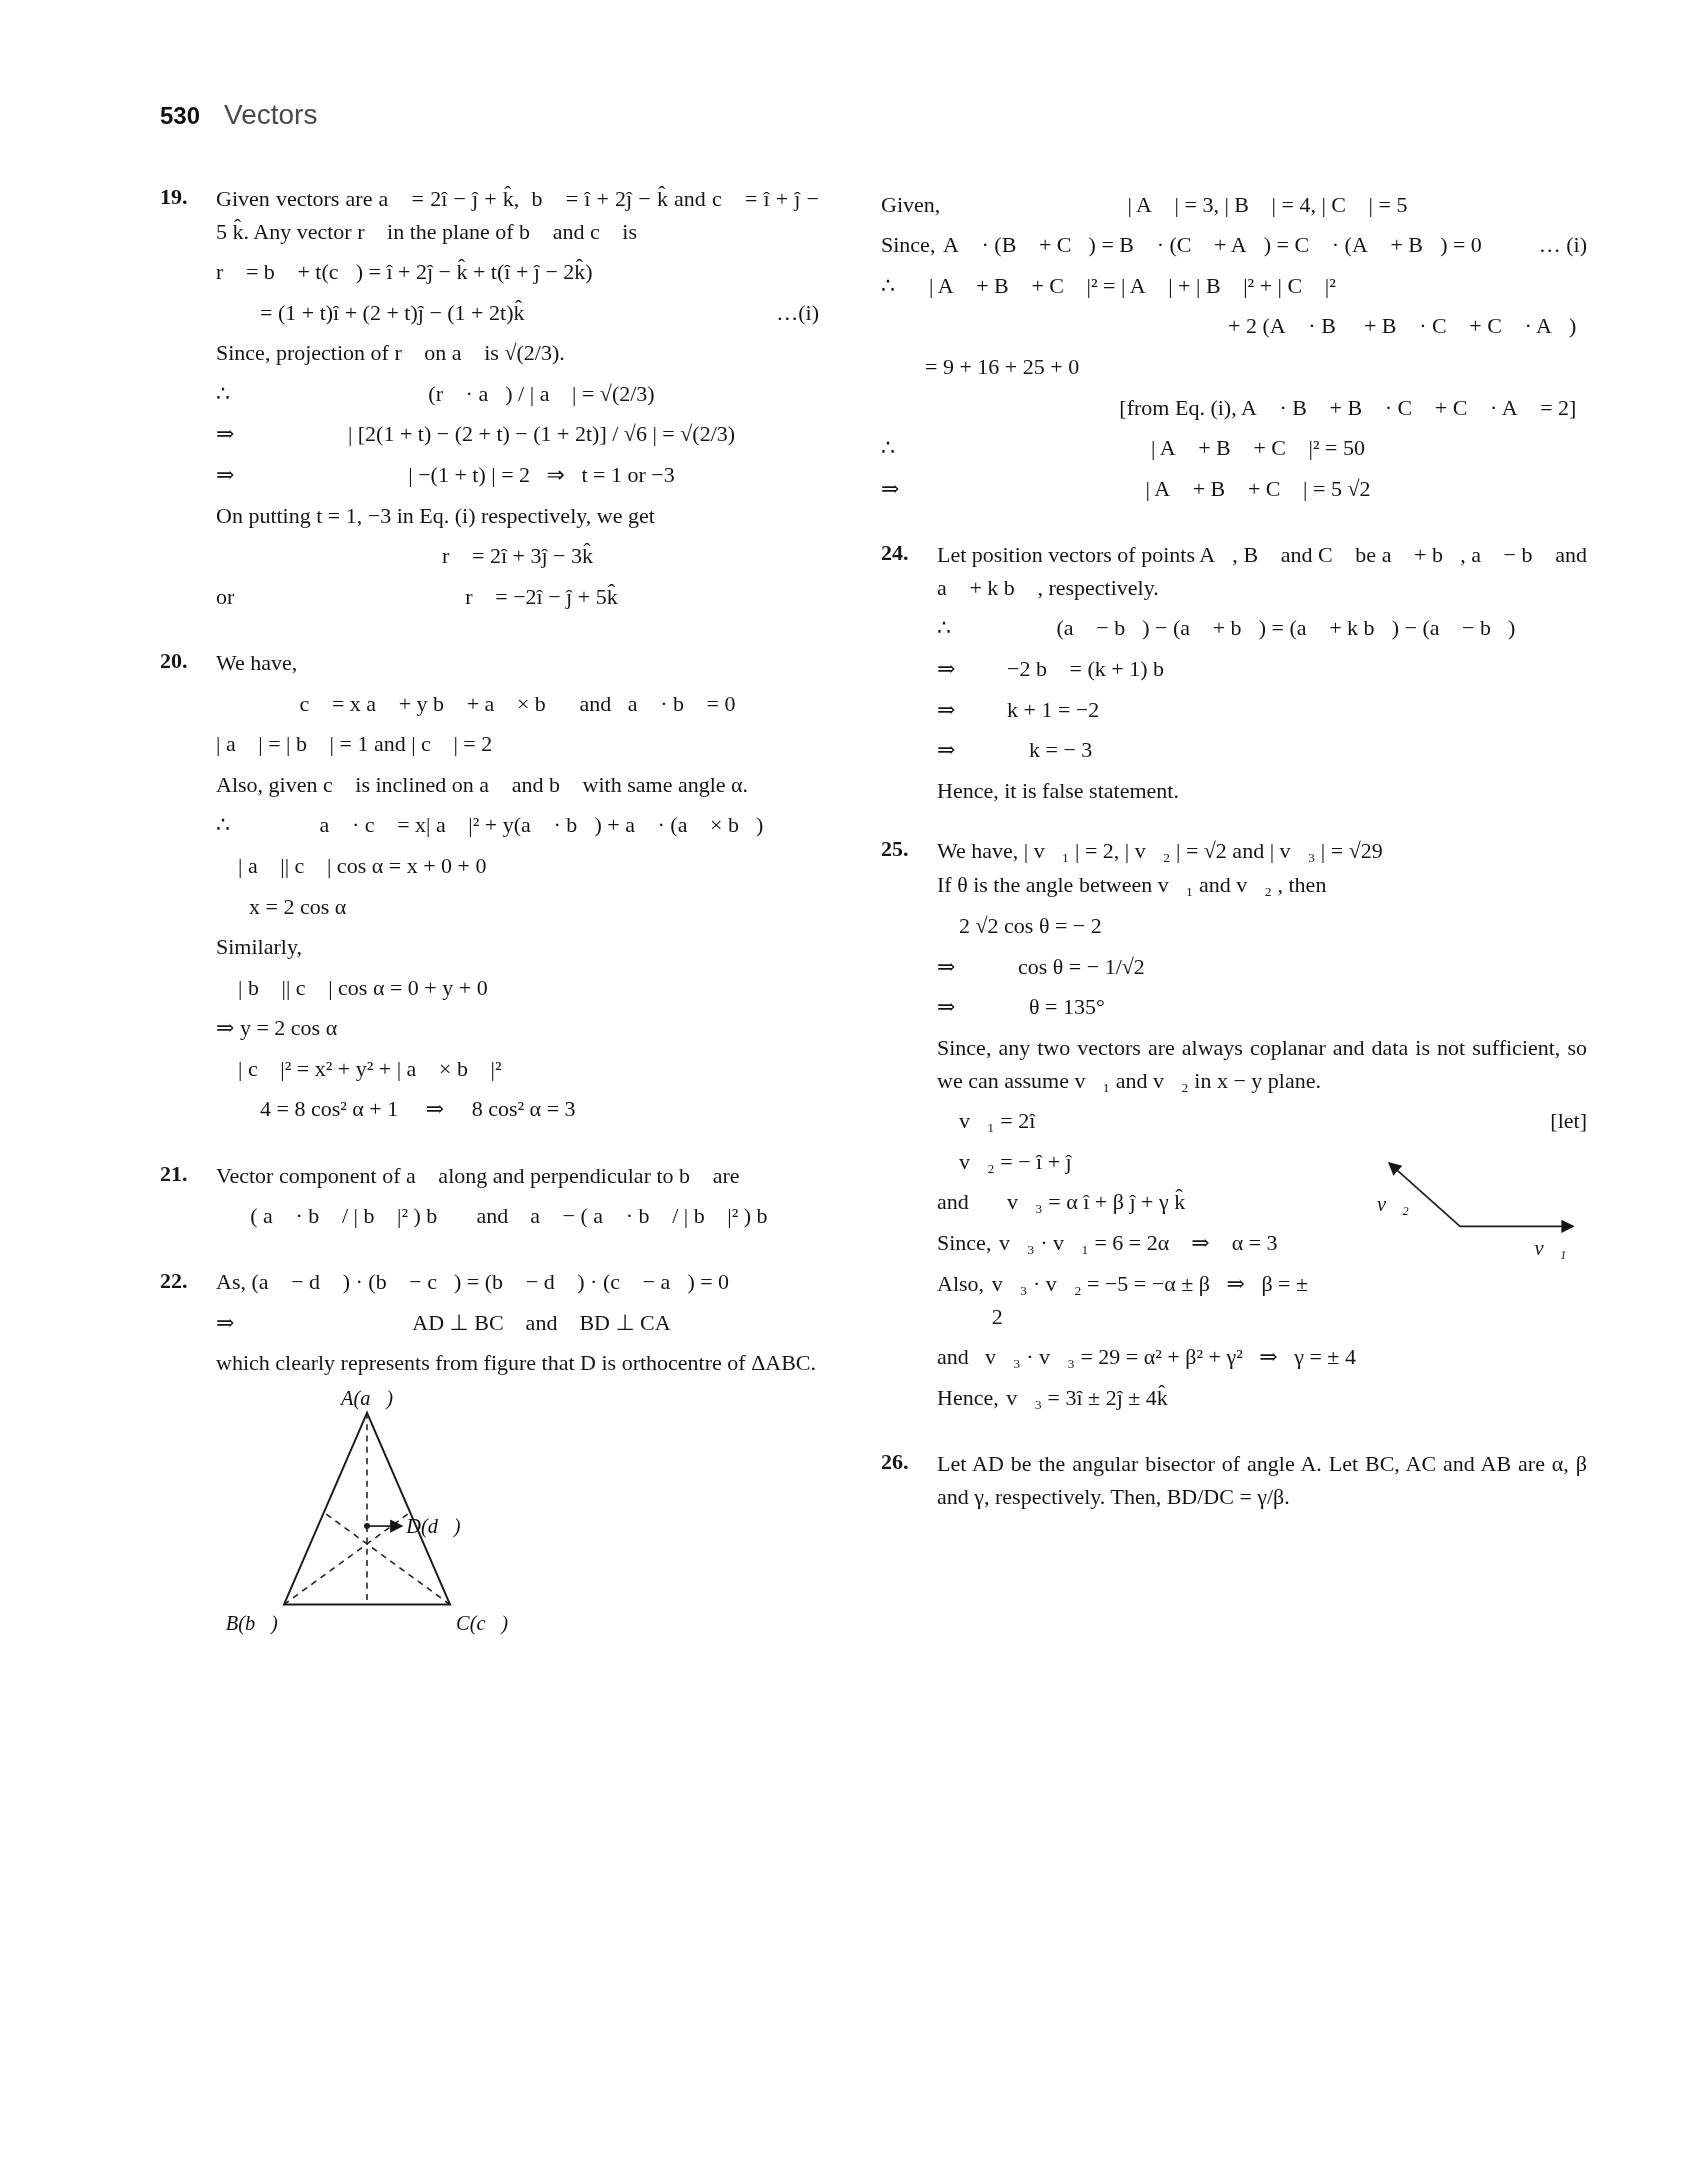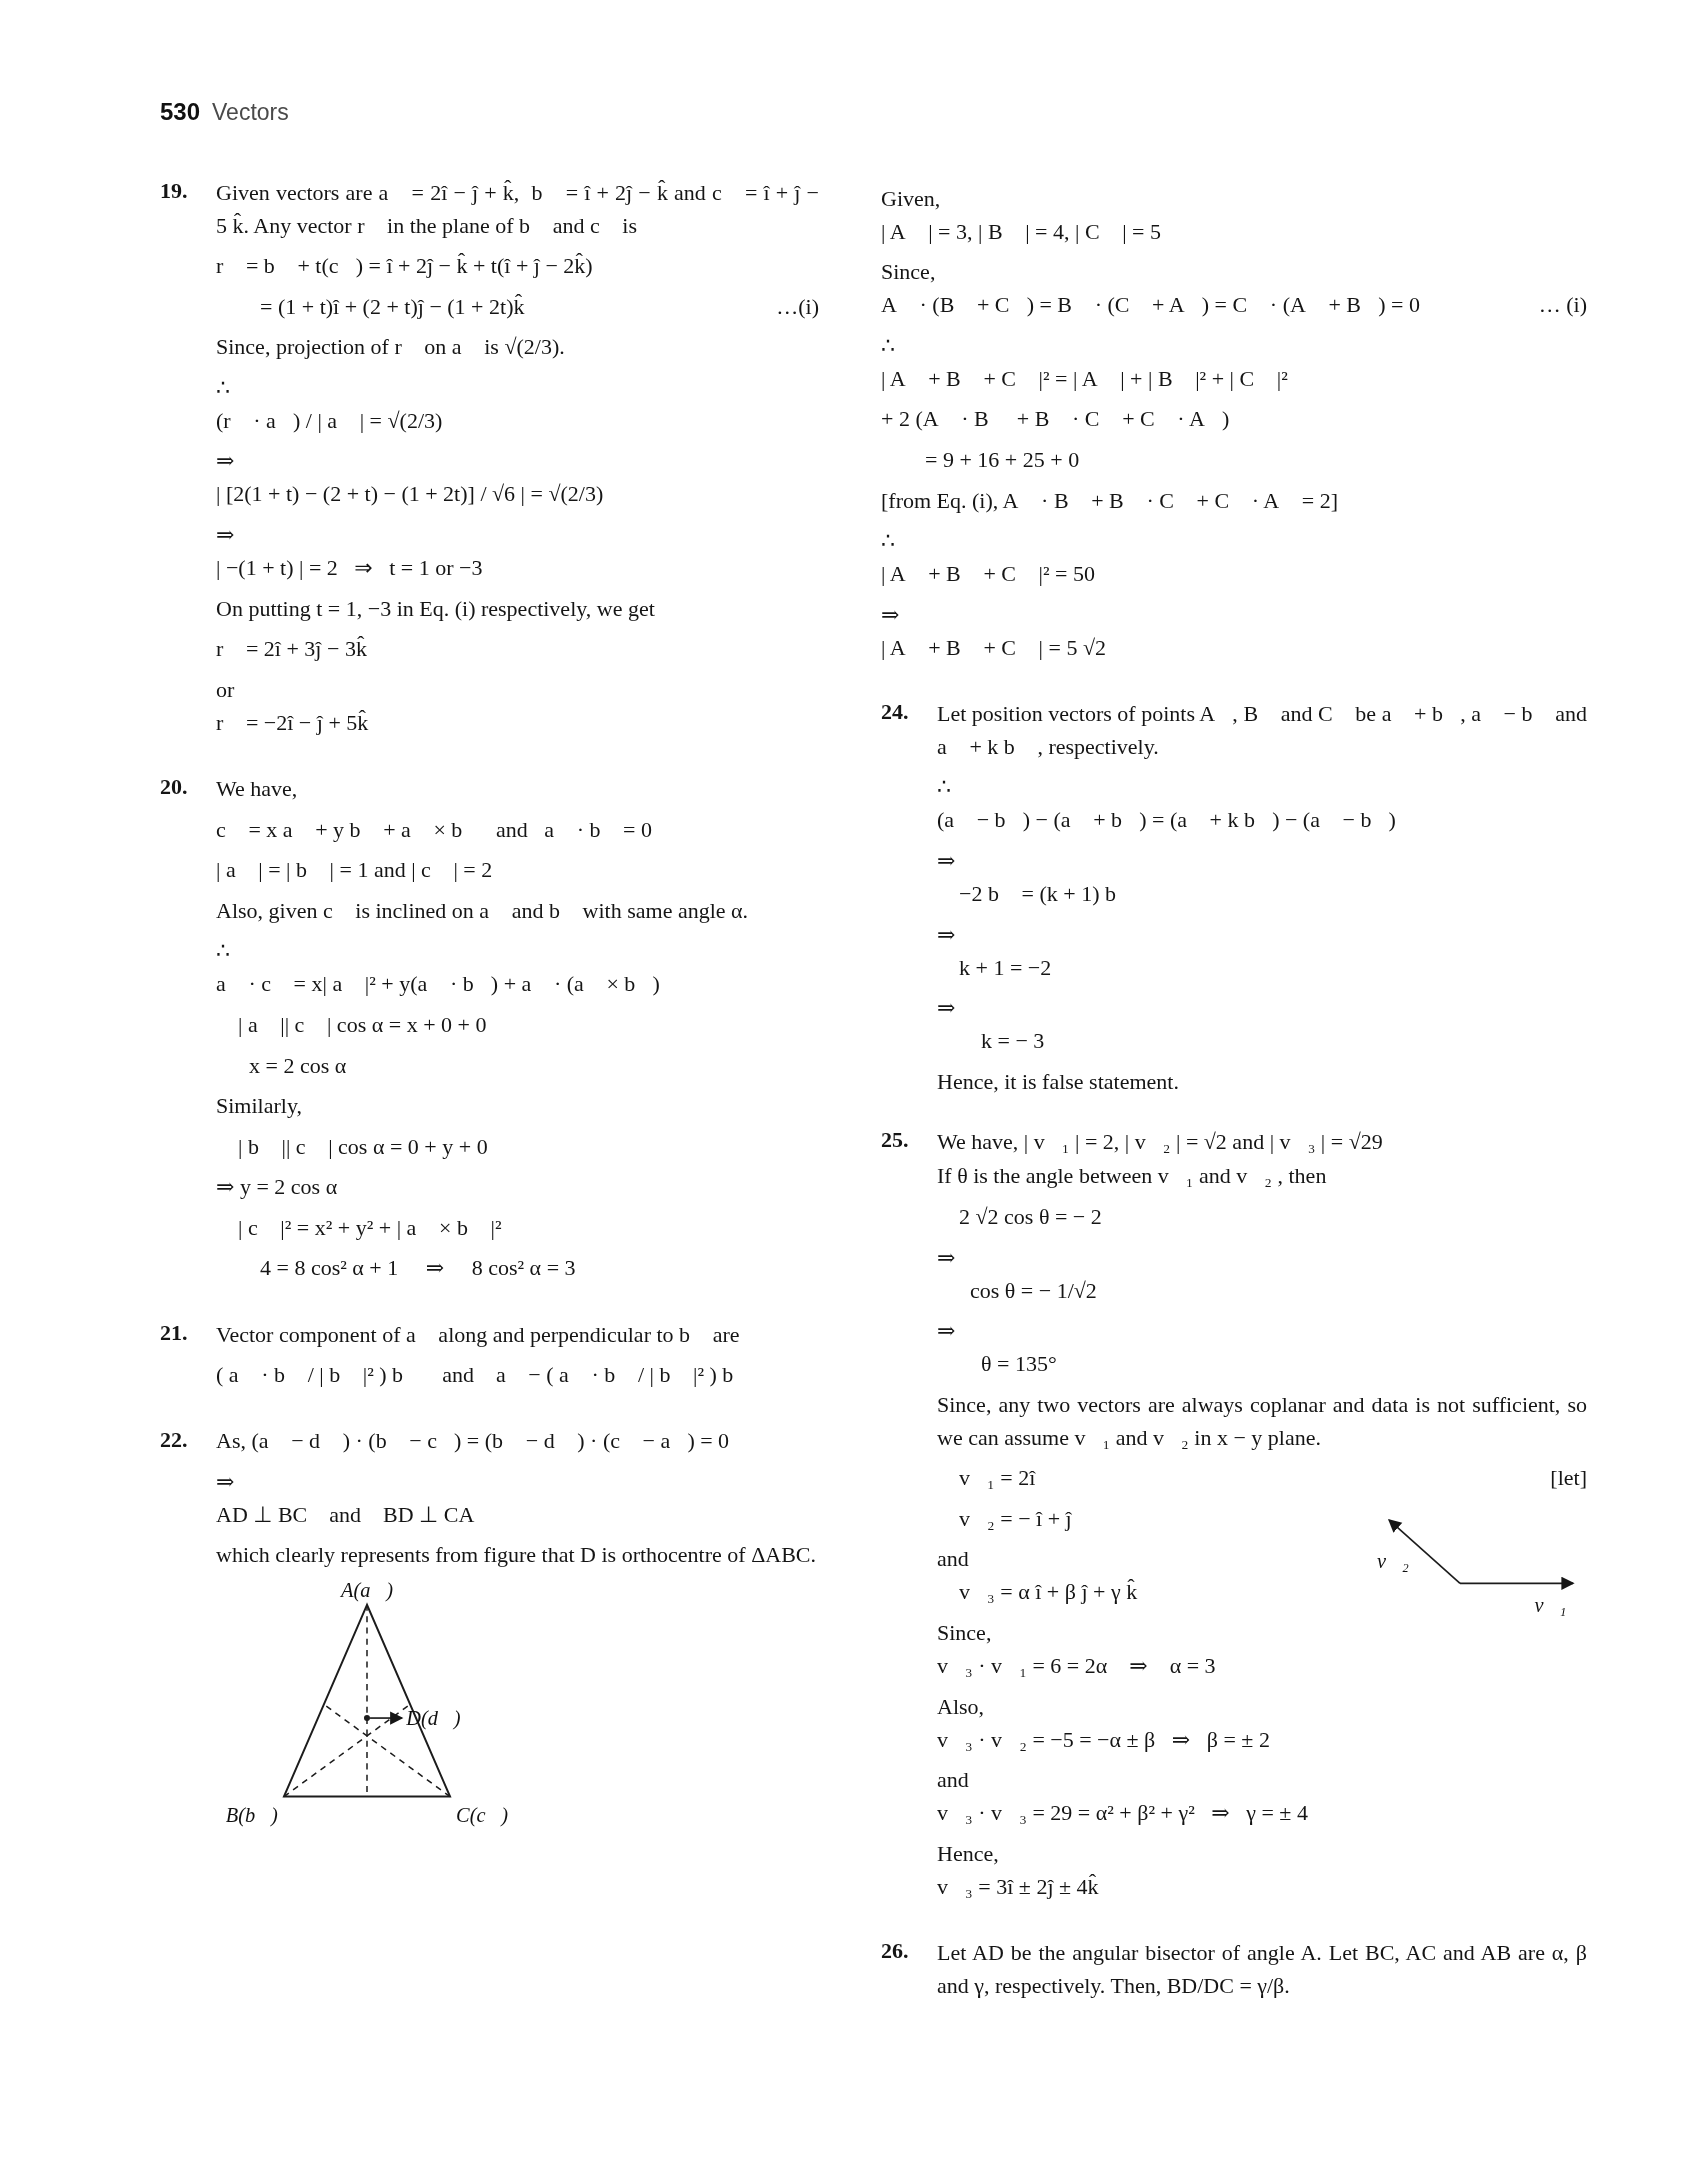--- a/index.html
+++ b/index.html
@@ -11,35 +11,35 @@
   }
   .page { padding:94px 113px 45px 160px; }
 
   .page-header { margin-bottom:44px; display:flex; align-items:baseline; }
   .page-number {
     font-family:"Liberation Sans","DejaVu Sans",sans-serif;
     font-size:24px; font-weight:700; color:#111;
   }
   .section-title {
     font-family:"Liberation Sans","DejaVu Sans",sans-serif;
-    font-size:23px; font-weight:400; color:#4a4a4a; margin-left:12px;
+    font-size:28px; font-weight:400; color:#4a4a4a; margin-left:24px;
   }
 
   .columns { display:flex; gap:62px; }
   .col-left  { width:659px; flex:none; }
   .col-right { width:706px; flex:none; }
 
   .problem { display:flex; margin-bottom:24px; }
   .pnum { width:56px; flex:none; font-weight:700; }
   .pbody { flex:1; min-width:0; }
 
   .line { position:relative; display:flex; align-items:baseline; }
   .line.body { margin:1.5px 0; }
   .line.body .txt { text-align:justify; }
-  .line.eqline { margin:7.6px 0;flex-direction:column; }
+  .line.eqline { margin:7.6px 0; }
   .marker { flex:none; min-width:48px; padding-right:7.6px; }
   .txt { flex:1; min-width:0; white-space:pre-wrap; }
   .txt.al-center { text-align:center;font-family:Liberation Serif, serif; }
   .txt.al-right  { text-align:right; padding-right:10.6px; }
   .note { position:absolute; right:0; bottom:0; }
 
   .figure { overflow:hidden; }
   .triangle-fig { display:flex; margin:10.6px 0 3px; }
   .vectors-fig { float:right; width:263px; margin:3px 0 6px 13.6px; }
 

